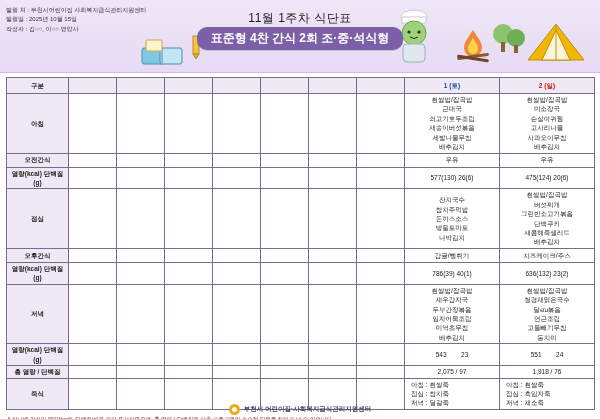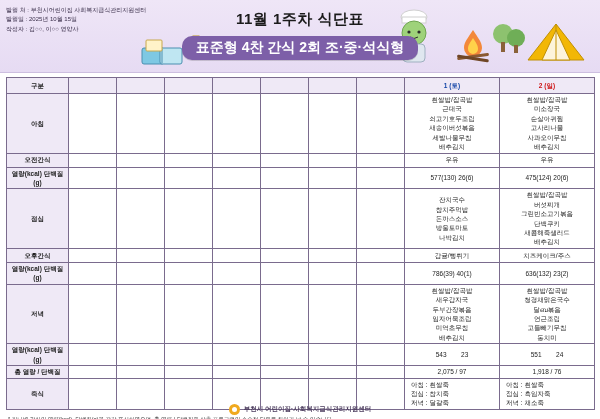--- a/index.html
+++ b/index.html
@@ -26,26 +26,26 @@
     font-size:6px;line-height:1.55;color:#3a2f4a;
     z-index:5;
   }
   .meta div{white-space:nowrap;}
   .title-wrap{
     position:absolute;left:0;right:0;top:10px;
     text-align:center;
     z-index:4;
   }
   .title{
-    font-size:15px;font-weight:bold;color:#1b1b1b;letter-spacing:0.5px;
+    font-size:12px;font-weight:normal;color:#1b1b1b;letter-spacing:0.5px;
   }
   .subtitle-badge{
-    display:inline-block;margin-top:7px;
+    display:inline-block;
     background:#7d5fa8;color:#fff;
-    font-size:14px;font-weight:bold;
+    font-size:12px;font-weight:bold;
     padding:3px 14px;border-radius:10px;
     box-shadow:0 1px 0 rgba(0,0,0,.15);
   }
   
   .art{position:absolute;z-index:2;}
   .art svg{display:block;}
 
   
   .table-wrap{padding:4px 6px 0 6px;}
   table{

